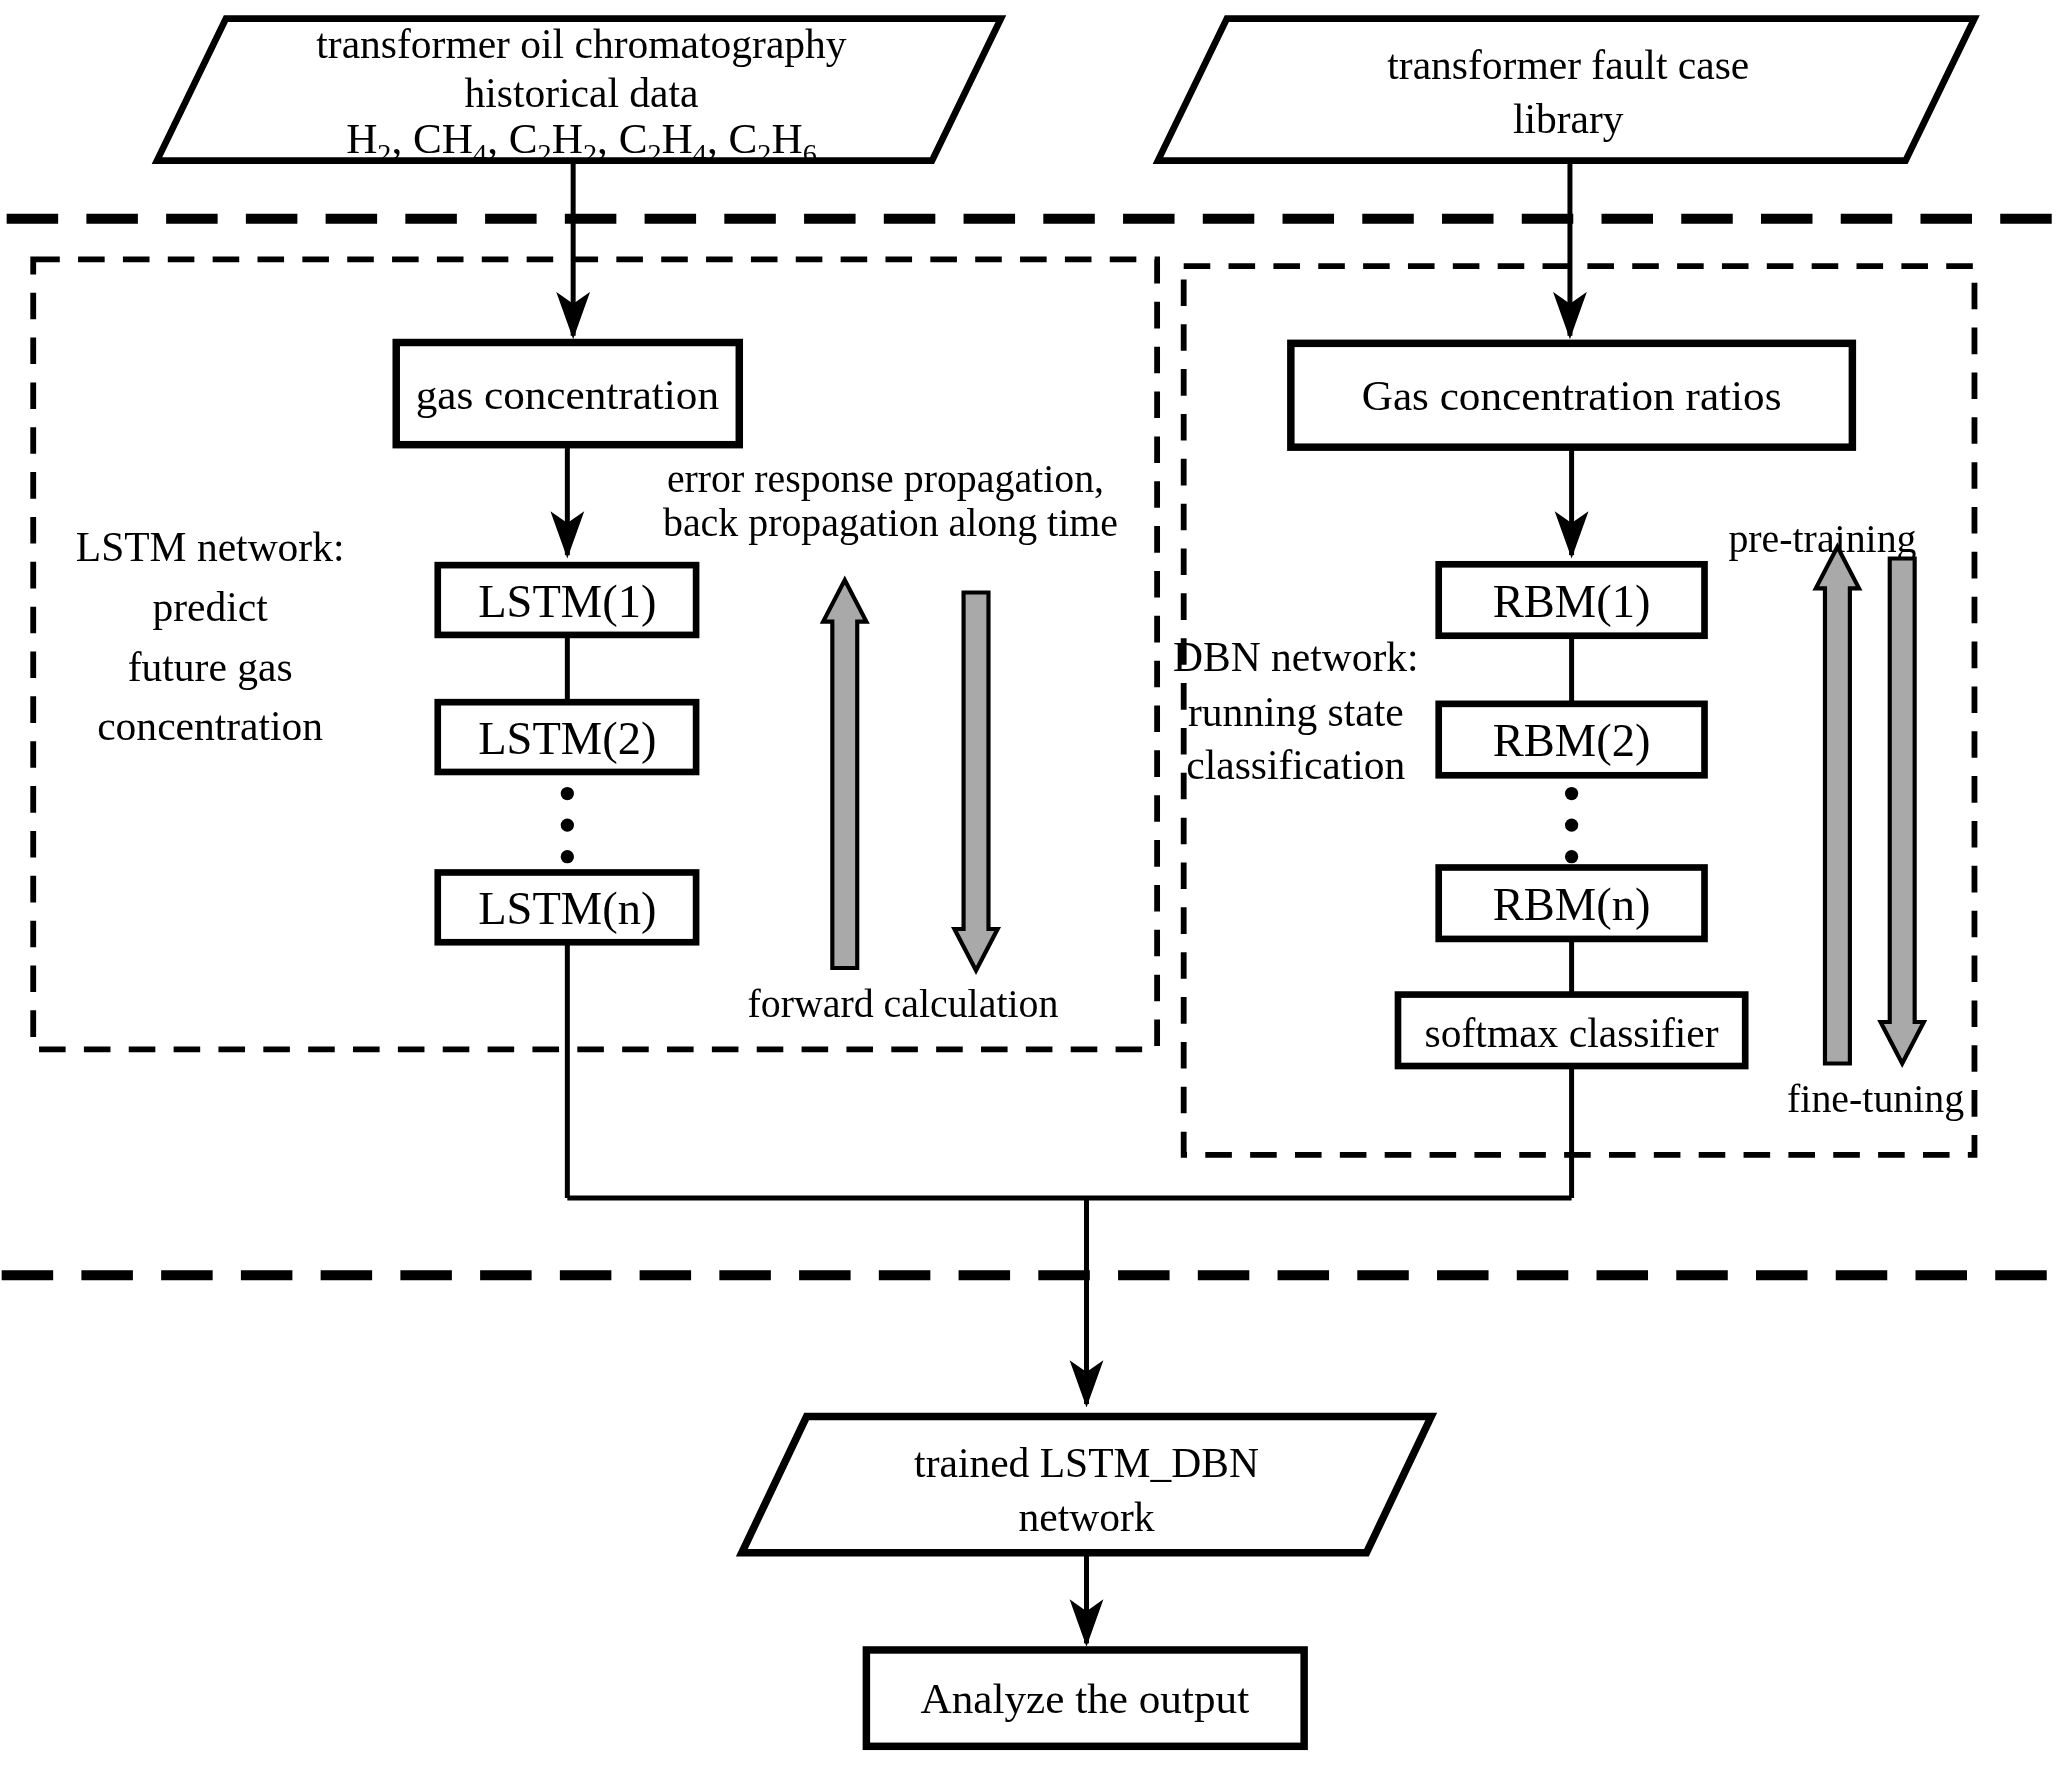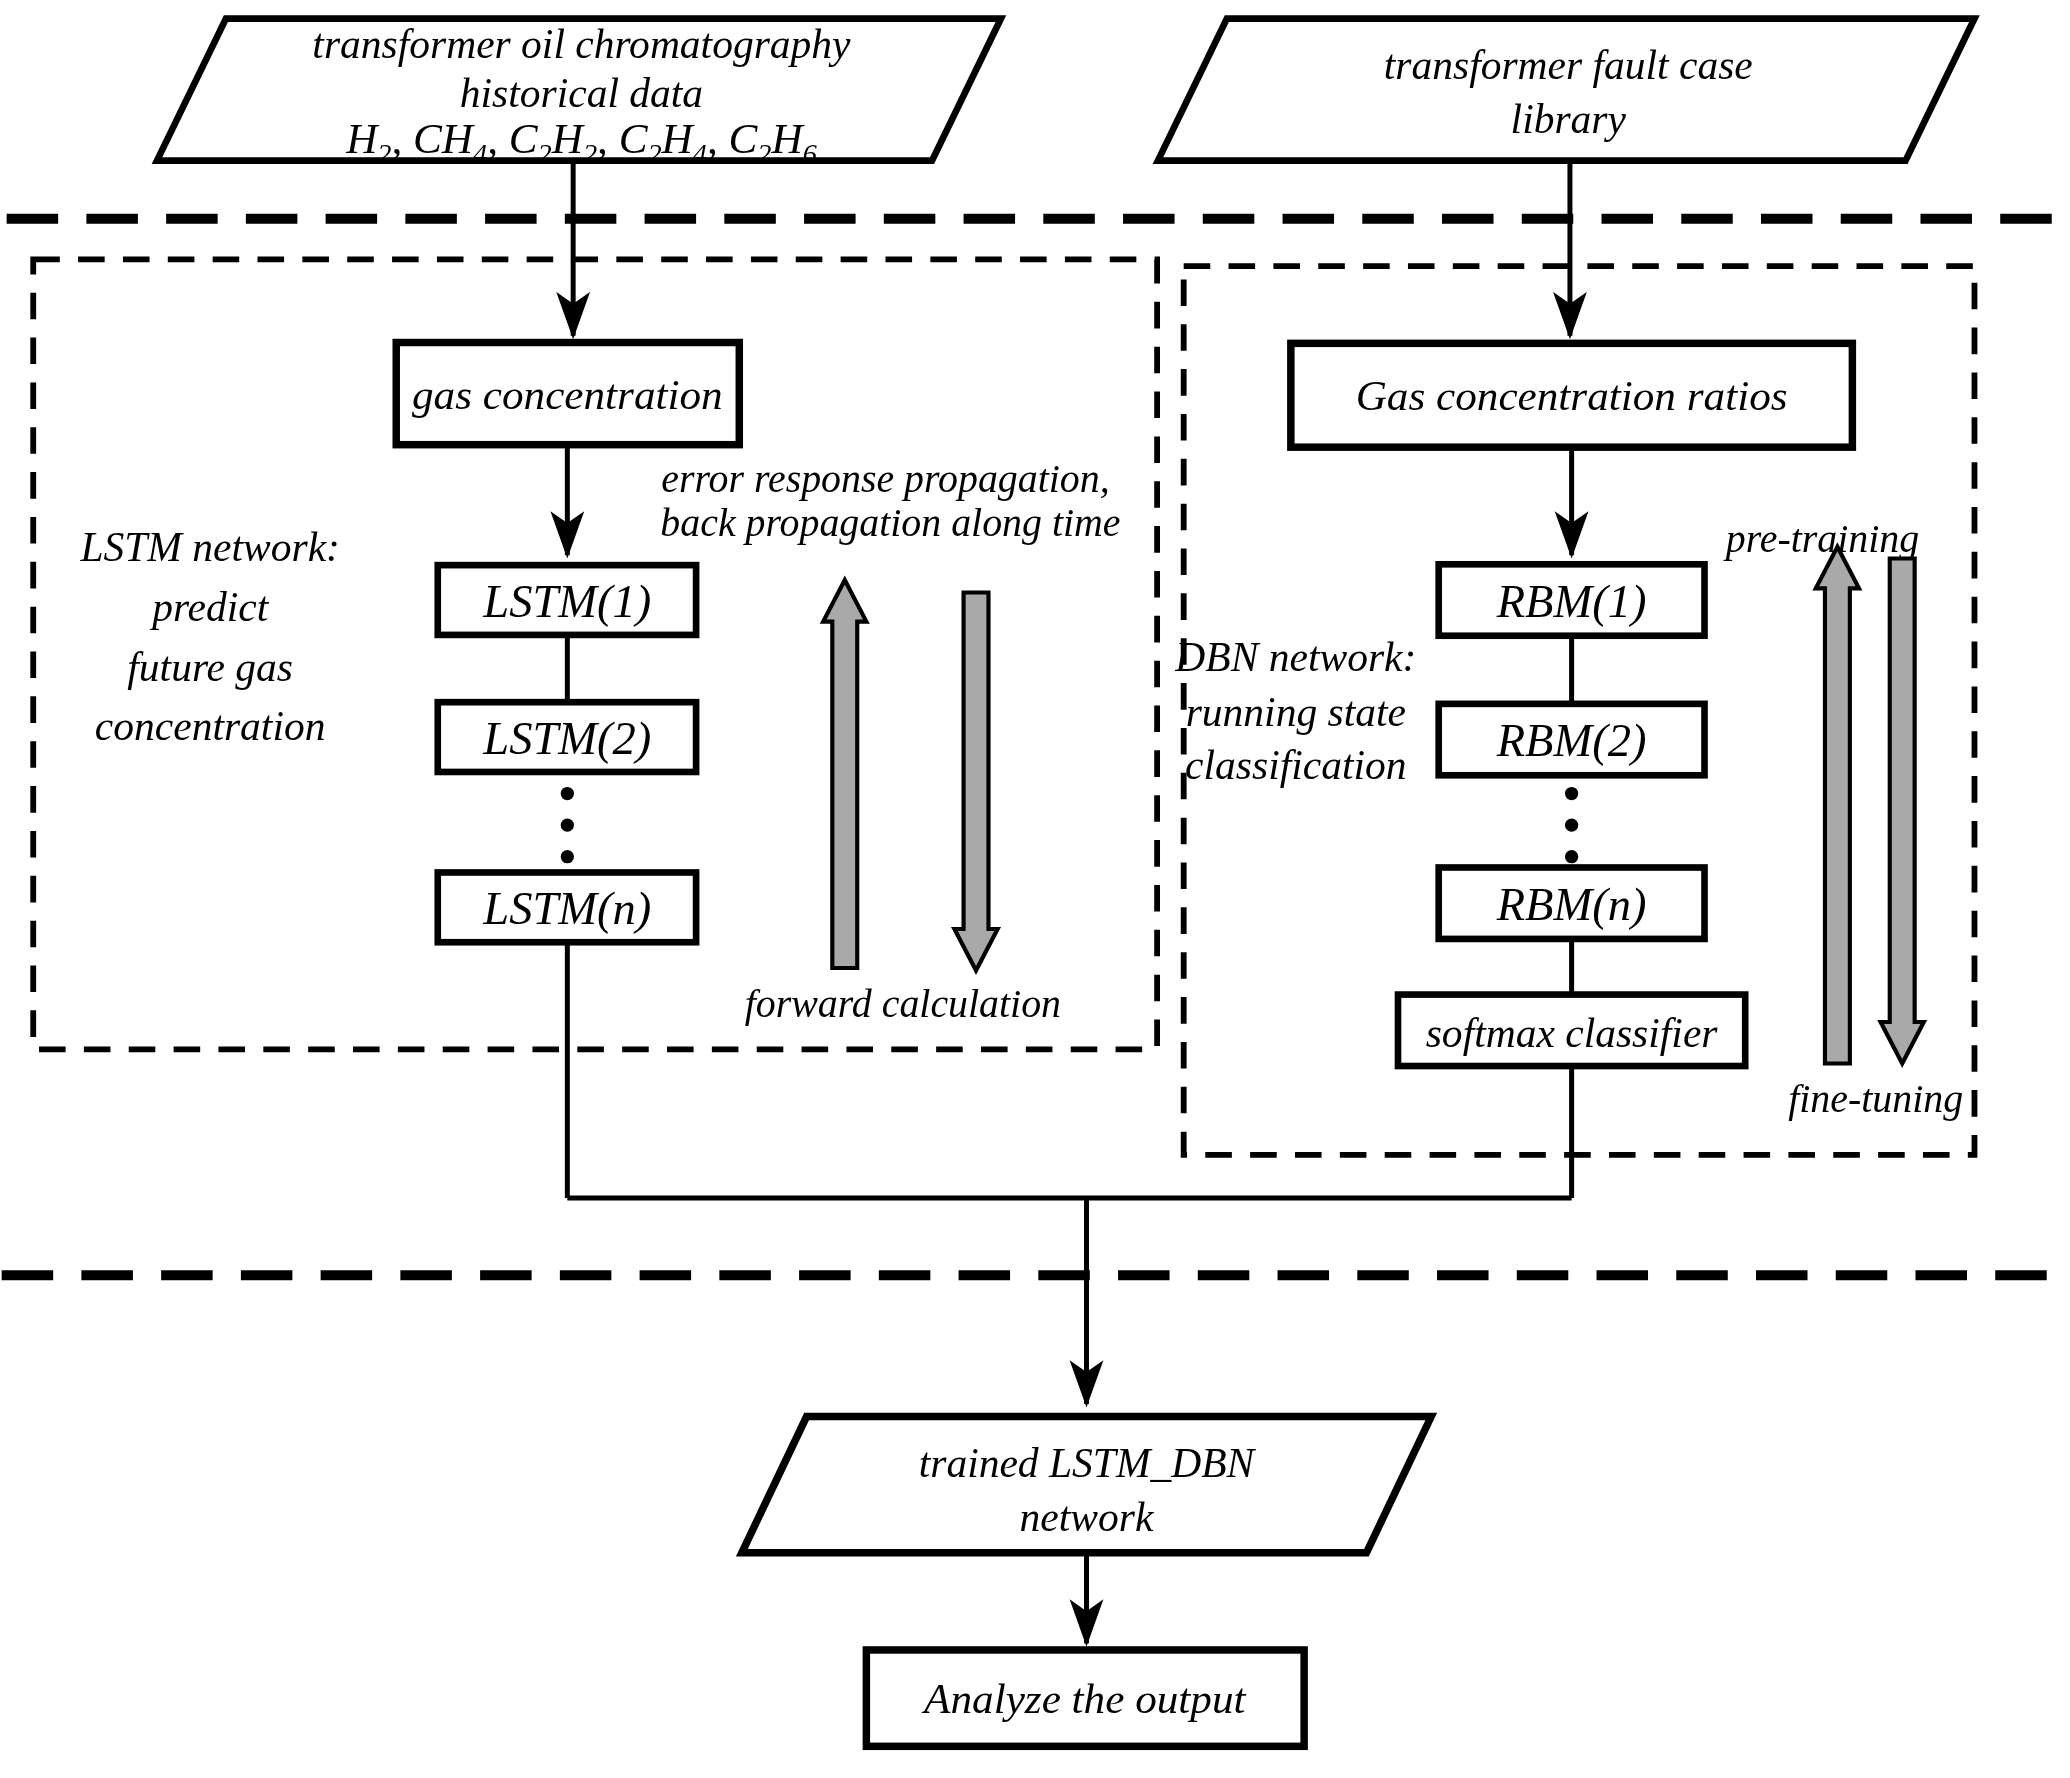--- a/index.html
+++ b/index.html
@@ -7,21 +7,20 @@
     padding: 0;
     background: #ffffff;
     width: 2070px;
     height: 1779px;
     overflow: hidden;
   }
   #stage {
     position: relative;
     width: 2070px;
     height: 1602px;
-    font-style: italic;
   }
   svg {
     display: block;
     width: 2070px;
     height: 1779px;
     font-family: "Liberation Serif", "DejaVu Serif", serif;
   }
   text {
     fill: #000000;
   }

